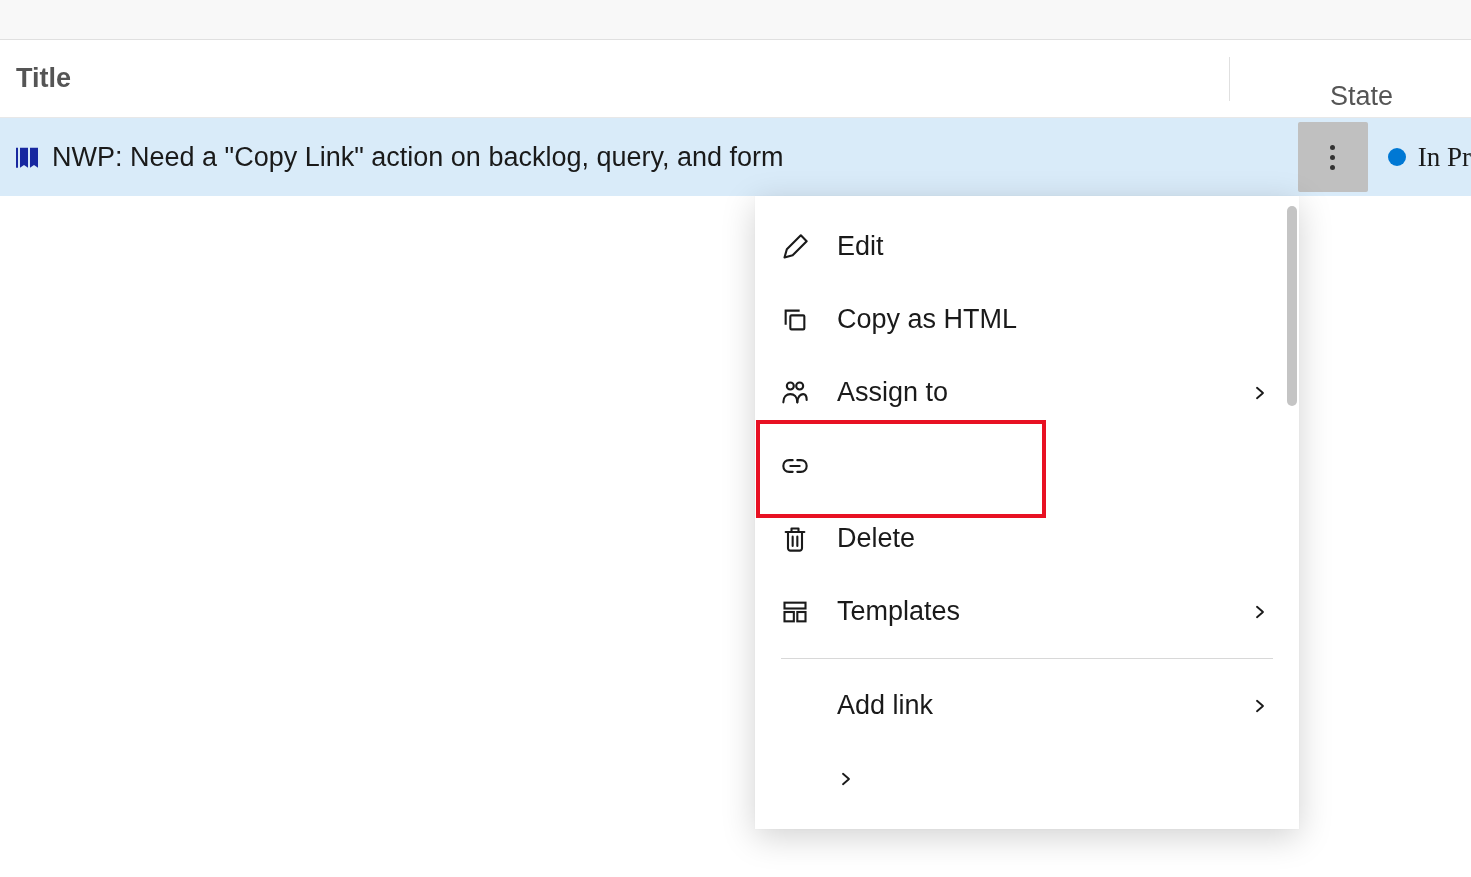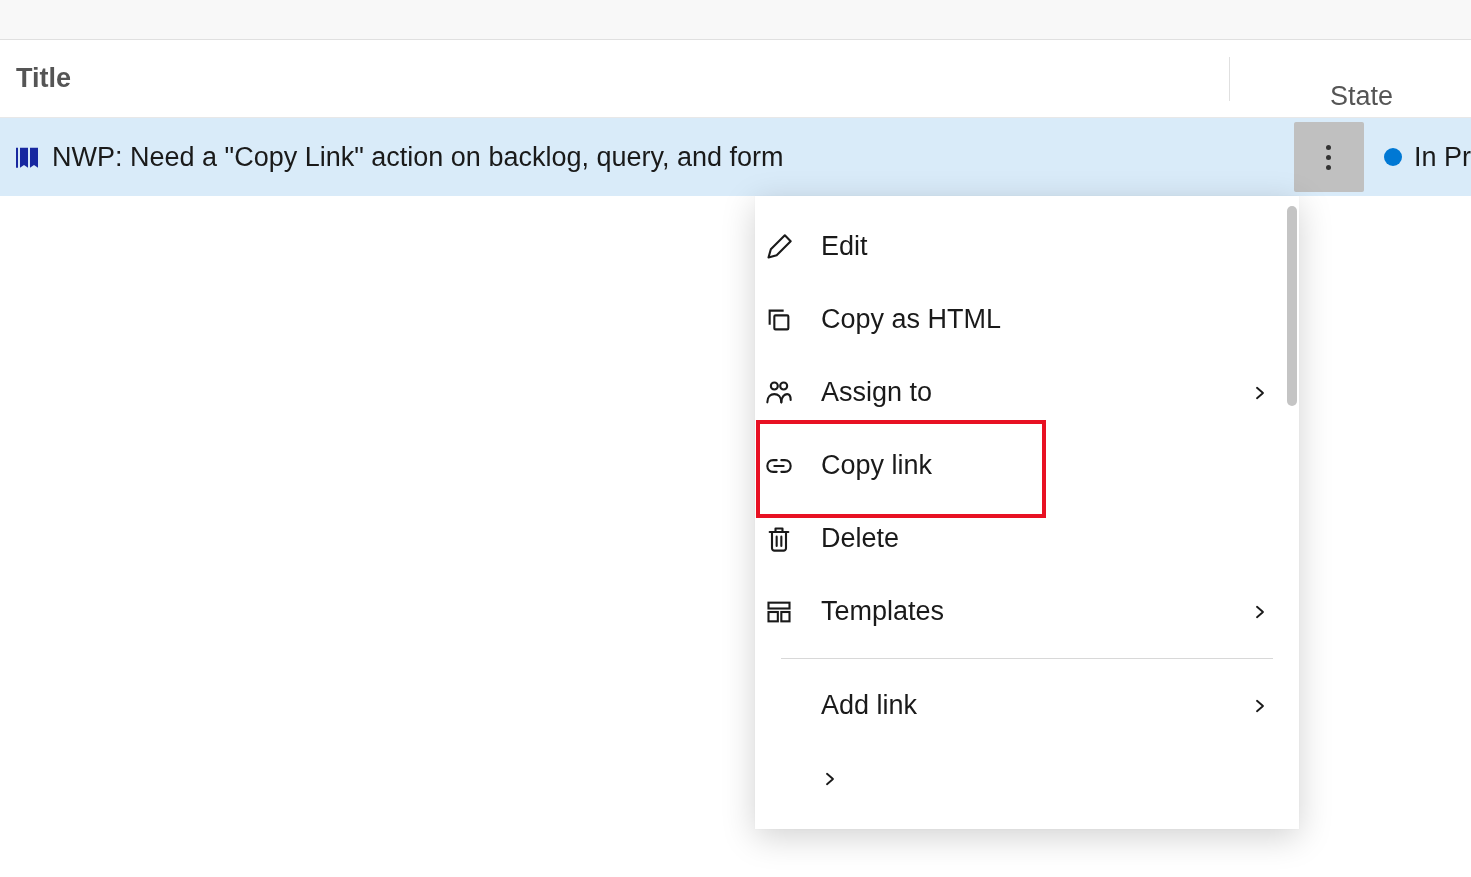--- a/index.html
+++ b/index.html
@@ -86,20 +86,21 @@
       height: 5px;
       background: #333;
       border-radius: 50%;
     }
     .state-cell {
       display: flex;
       align-items: center;
       gap: 12px;
       white-space: nowrap;
       padding-left: 2px;
+      font-family: Liberation Serif, serif;
     }
     .state-dot {
       width: 18px;
       height: 18px;
       background: #0078d4;
       border-radius: 50%;
     }
     .state-text {
       font-size: 27px;
       color: #1a1a1a;
@@ -121,21 +122,21 @@
       top: 10px;
       width: 10px;
       height: 200px;
       background: #c4c4c4;
       border-radius: 5px;
     }
     .menu-item {
       display: flex;
       align-items: center;
       height: 73px;
-      padding-left: 10px;
+      padding-left: 26px;
       padding-right: 30px;
       cursor: pointer;
     }
     .menu-icon {
       width: 56px;
       display: flex;
       align-items: center;
       justify-content: flex-start;
       flex-shrink: 0;
     }
@@ -241,21 +242,20 @@
   </div>
 
   <div class="menu-item">
     <span class="menu-icon">
       <svg viewBox="0 0 24 24" stroke="#1a1a1a" stroke-width="1.8" fill="none" stroke-linecap="round">
         <path d="M10 7 L7 7 C4 7 2 9 2 12 C2 15 4 17 7 17 L10 17"></path>
         <path d="M14 7 L17 7 C20 7 22 9 22 12 C22 15 20 17 17 17 L14 17"></path>
         <line x1="8" y1="12" x2="16" y2="12"></line>
       </svg>
     </span>
-    <span class="menu-label">Copy link</span>
   </div>
 
   <div class="menu-item">
     <span class="menu-icon">
       <svg viewBox="0 0 24 24" stroke="#1a1a1a" stroke-width="1.8" fill="none" stroke-linecap="round" stroke-linejoin="round">
         <path d="M4 6 L20 6"></path>
         <path d="M6 6 L6 20 C6 21 7 22 8 22 L16 22 C17 22 18 21 18 20 L18 6"></path>
         <path d="M9 6 L9 3 L15 3 L15 6"></path>
         <line x1="10" y1="10" x2="10" y2="18"></line>
         <line x1="14" y1="10" x2="14" y2="18"></line>

